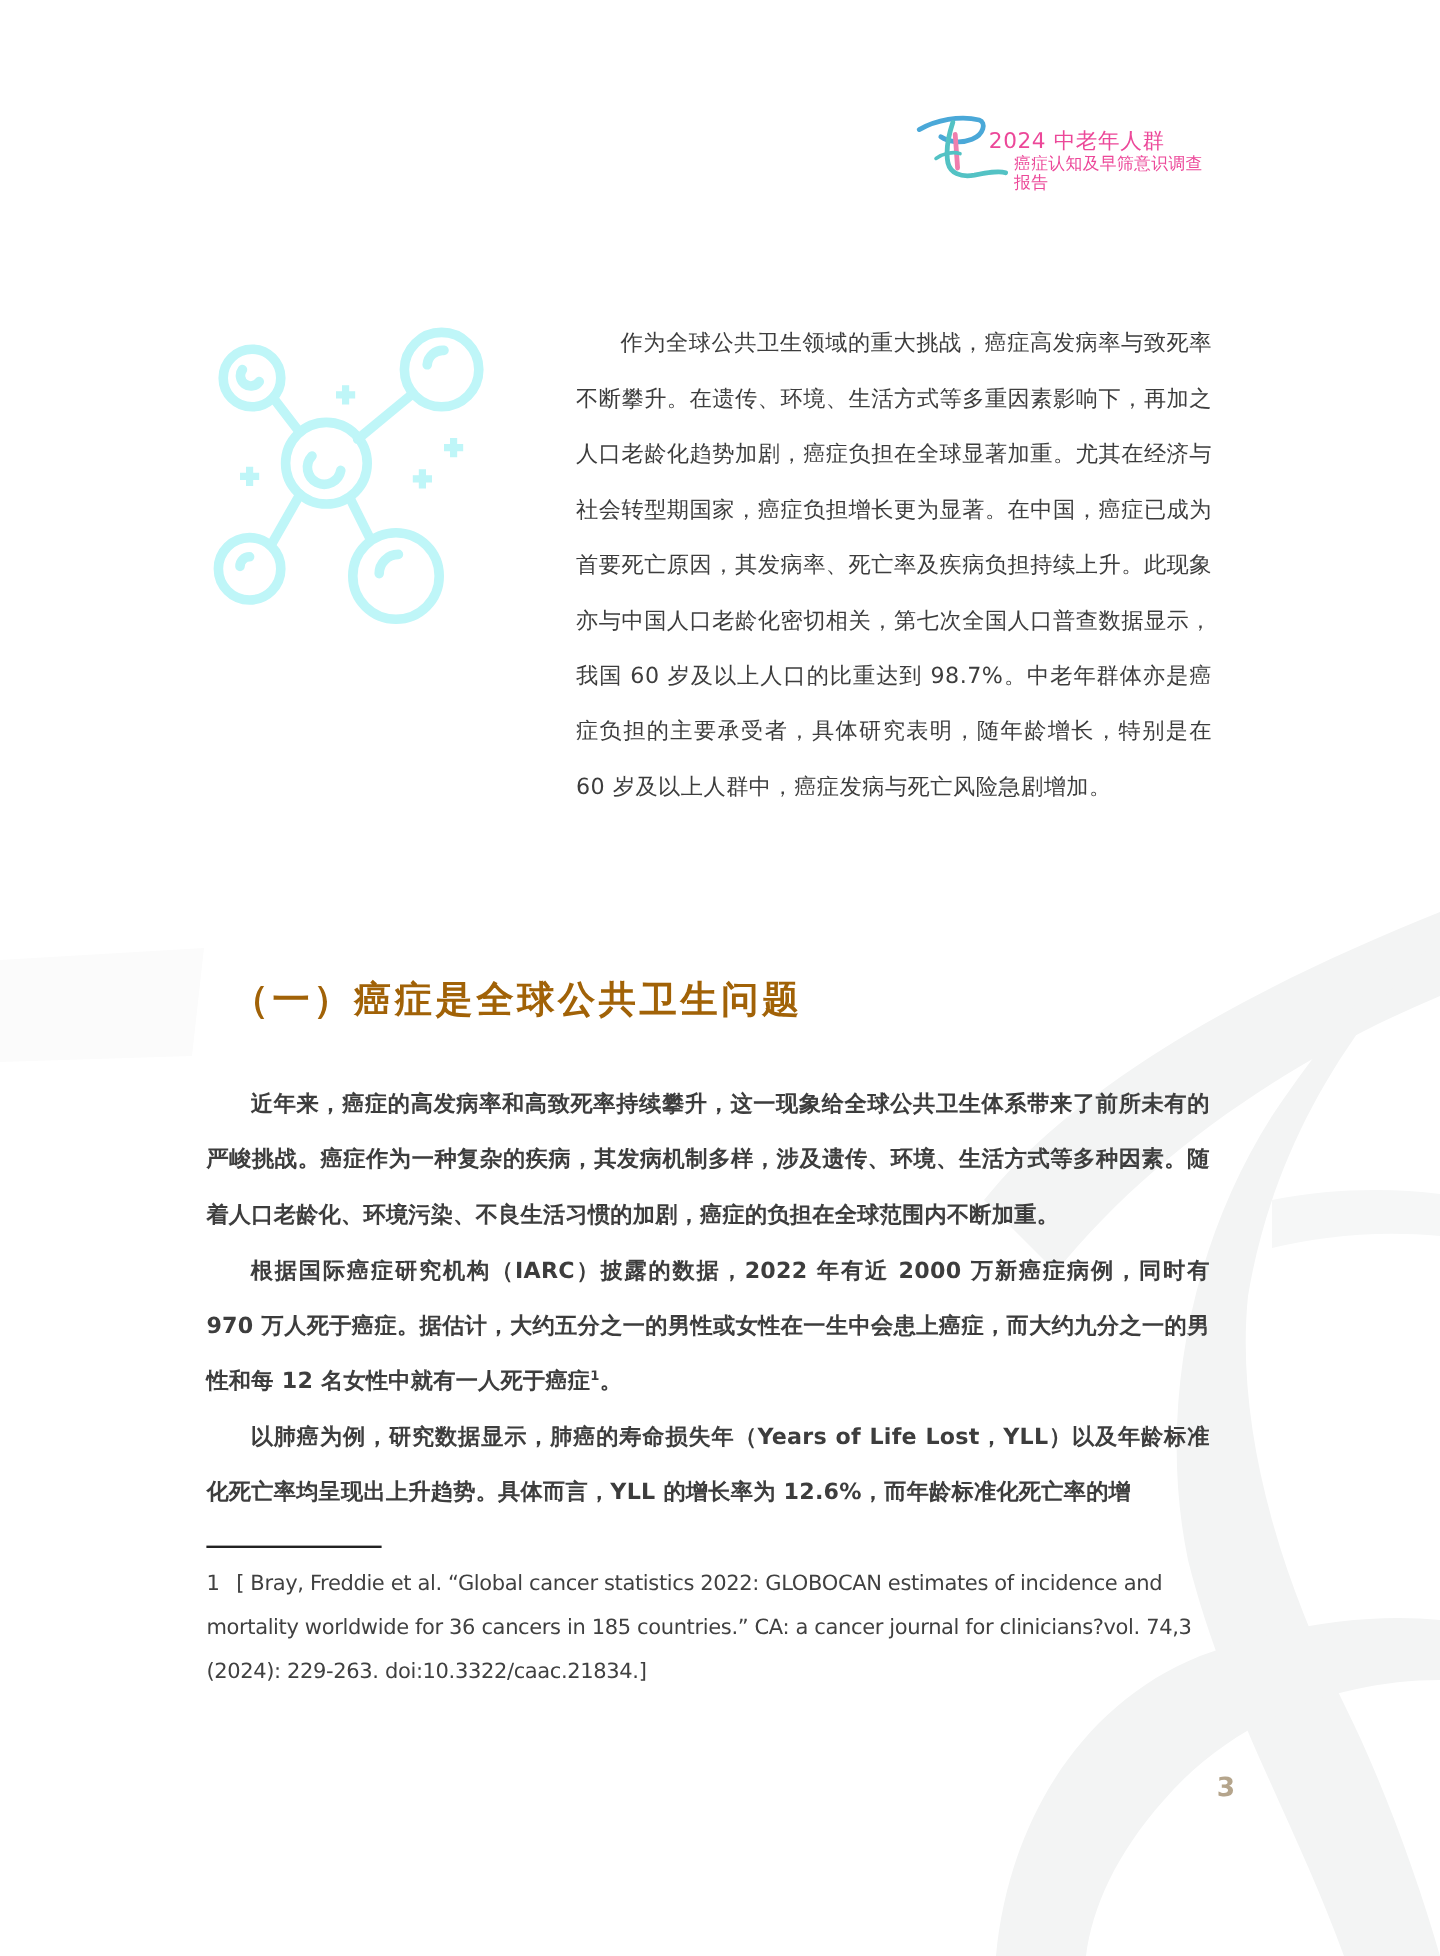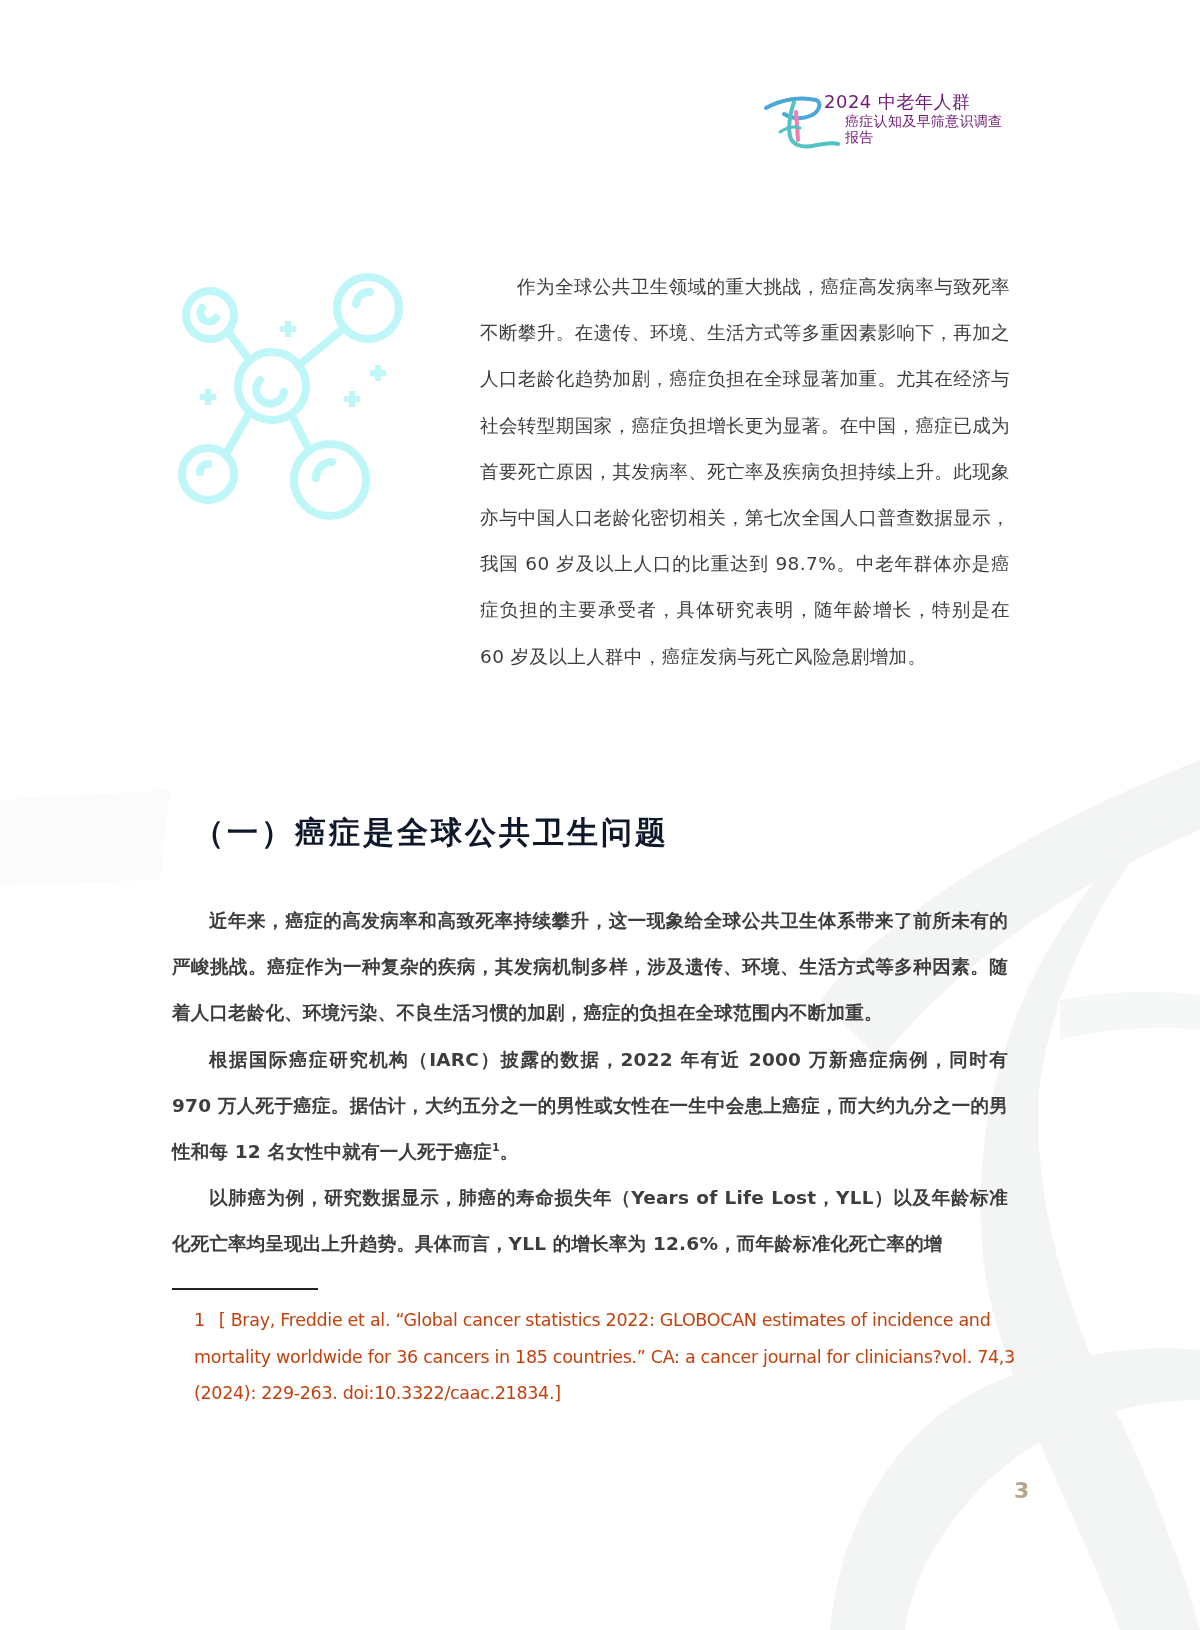--- a/index.html
+++ b/index.html
@@ -5,41 +5,41 @@
     html, body { margin: 0; padding: 0; }
     body {
       width: 1200px; height: 1630px; position: relative; overflow: hidden;
       background: #ffffff;
       font-family: "DejaVu Sans", "Liberation Sans", sans-serif;
       color: #3a3a3a;
     }
     .bg-watermark { position: absolute; left: 0; top: 0; width: 1200px; height: 1630px; z-index: 0; }
     .header-logo { position: absolute; left: 760px; top: 88px; width: 250px; height: 66px; z-index: 2; }
     .logo-mark { position: absolute; left: 0; top: 0; width: 80px; height: 66px; }
-    .logo-text { position: absolute; left: 64px; top: 4px; color: #701a75; line-height: 1.15; }
+    .logo-text { position: absolute; left: 64px; top: 20px; color: #ec4899; line-height: 1.15; }
     .logo-line1 { font-size: 18px; letter-spacing: 0.5px; }
     .logo-line2 { font-size: 14px; letter-spacing: 0.3px; margin-left: 21px; }
 
     .molecule-icon { position: absolute; left: 168px; top: 268px; width: 252px; height: 262px; z-index: 2; }
 
     .intro { position: absolute; left: 480px; top: 264px; width: 530px; z-index: 2;
       font-size: 18.5px; line-height: 46.2px; color: #3d3d3d; text-align: justify; letter-spacing: 0.4px; }
     .intro p { margin: 0; text-indent: 2em; }
 
     .section-heading { position: absolute; left: 193px; top: 812px; z-index: 2;
-      font-size: 31px; font-weight: bold; color: #0f172a; letter-spacing: 3px; }
+      font-size: 31px; font-weight: bold; color: #a16207; letter-spacing: 3px; }
 
     .body-text { position: absolute; left: 172px; top: 898px; width: 836px; z-index: 2;
       font-size: 18.5px; line-height: 46.2px; color: #3d3d3d; text-align: justify; letter-spacing: 0.2px; }
     .body-text p { margin: 0; text-indent: 2em; font-weight: bold; }
     .body-text sup { font-size: 11px; vertical-align: super; line-height: 0; }
 
     .footnote-rule { position: absolute; left: 172px; top: 1288px; width: 146px; height: 2px; background: #222; z-index: 2; }
     .footnote { position: absolute; left: 172px; top: 1302px; width: 836px; z-index: 2;
-      font-size: 17.5px; line-height: 36.5px; color: #c2410c; letter-spacing: -0.3px; margin-left: 22px; }
+      font-size: 17.5px; line-height: 36.5px; color: #404040; letter-spacing: -0.3px; }
     .footnote .fn-num { margin-right: 14px; }
 
     .page-number { position: absolute; left: 1014px; top: 1478px; z-index: 2;
       font-size: 22px; font-weight: bold; color: #b5a58c; }
   </style>
 </head>
 <body>
 
 <svg class="bg-watermark" viewBox="0 0 1200 1630" xmlns="http://www.w3.org/2000/svg">
   <path d="M820 1000 C 900 900, 1050 820, 1200 760 L 1200 830 C 1080 880, 960 960, 880 1060 Z" fill="#f3f4f4"></path>

